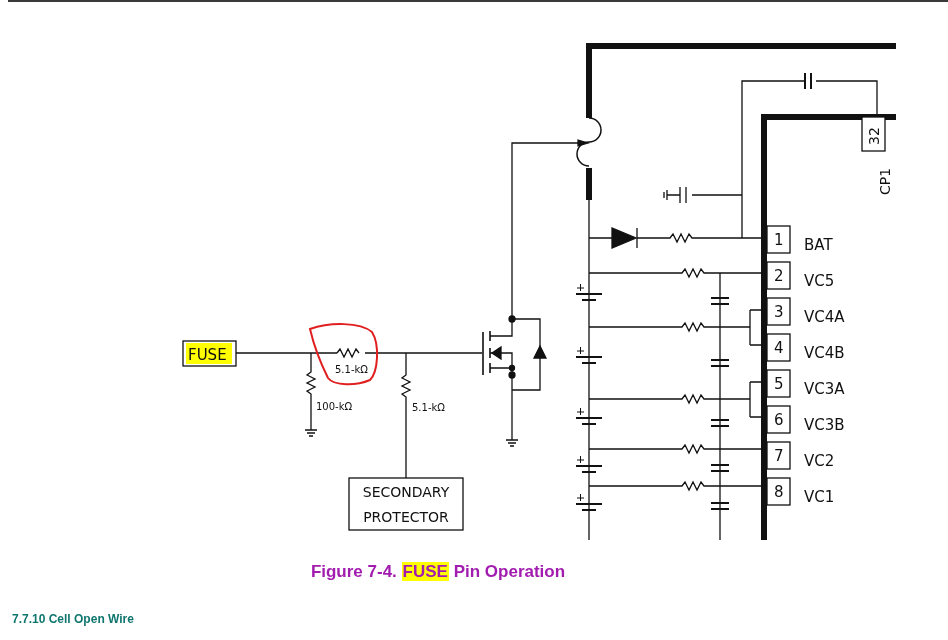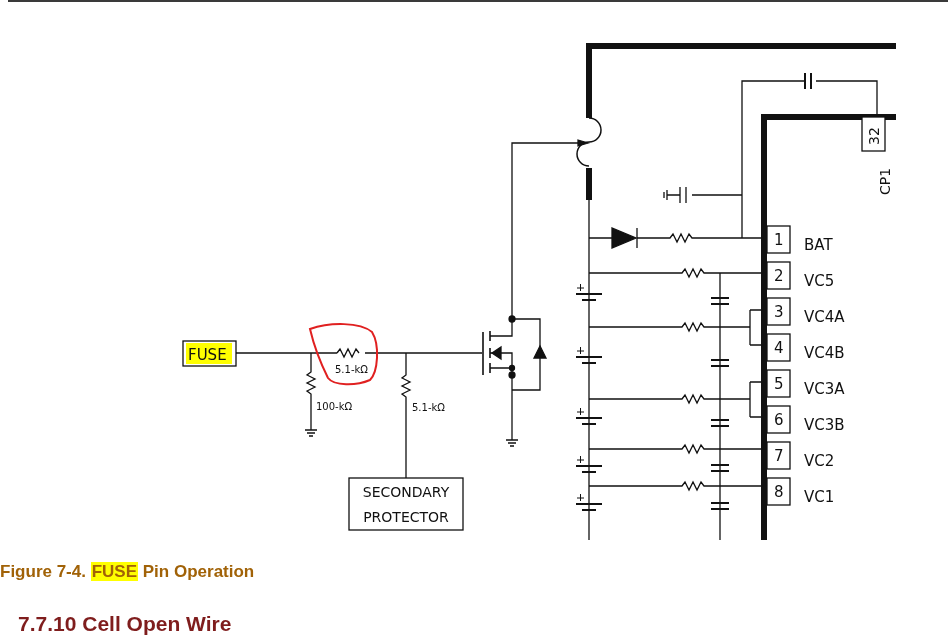--- a/index.html
+++ b/index.html
@@ -1,22 +1,22 @@
 <!DOCTYPE html>
 <html><head>
 <meta charset="utf-8">
 <style>
   html, body { margin: 0; padding: 0; background: #ffffff; }
   body { width: 948px; height: 640px; position: relative; overflow: hidden; font-family: "Liberation Sans", sans-serif; }
   .top-rule { position: absolute; left: 8px; right: 0; top: 0; height: 2px; background: #3a3a3a; }
   svg.schem { position: absolute; left: 0; top: 0; }
   .lbl { font-family: "DejaVu Sans", sans-serif; fill: #111; }
-  .caption { position: absolute; left: 0; width: 876px; top: 562px; text-align: left; font-weight: bold; font-size: 17px; color: #a16207; }
+  .caption { position: absolute; left: 0; width: 876px; top: 562px; text-align: center; font-weight: bold; font-size: 17px; color: #a21caf; }
   .hl { background: #ffff00; padding: 0 1px; }
-  .section { position: absolute; left: 18px; top: 612px; font-weight: bold; font-size: 21px; color: #7f1d1d; }
+  .section { position: absolute; left: 12px; top: 612px; font-weight: bold; font-size: 12px; color: #0f766e; }
 </style>
 </head>
 <body>
 
 <div class="top-rule"></div>
 
 <svg class="schem" width="948" height="560" viewBox="0 0 948 560">
   <g stroke="#111" fill="none" stroke-width="1.3">
 
     <rect x="183" y="341" width="53" height="25" fill="#fff"></rect>

